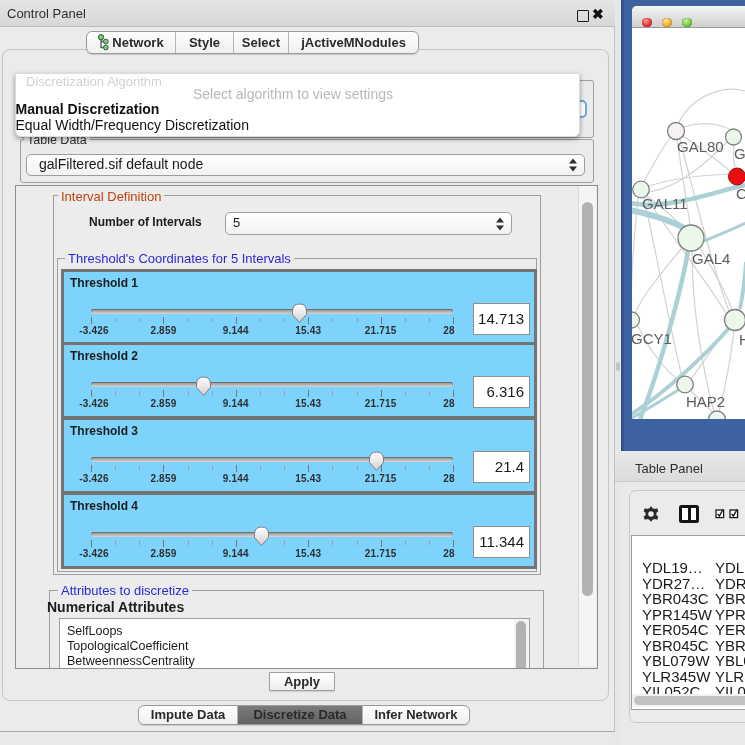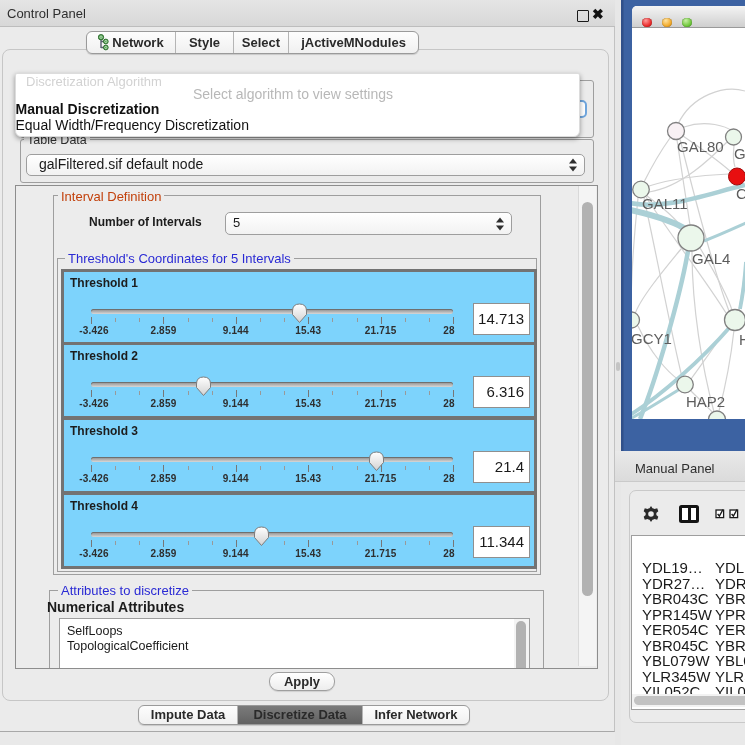--- a/index.html
+++ b/index.html
@@ -38,21 +38,21 @@
 .tickm{position:absolute;top:46px;width:1px;height:4px;background:#999}
 .ticklab{position:absolute;top:53px;width:60px;text-align:center;font-size:10px;font-weight:bold;color:#2e2e2e;letter-spacing:0.2px}
 .thumb{position:absolute;top:30px}
 .vbox{position:absolute;left:409px;top:31px;width:50px;height:30px;border:1px solid #8f8f8f;background:#fff;font-size:15px;color:#1a1a1a;text-align:right;padding-right:5px;line-height:30px}
 
 #numlist{position:absolute;left:43px;top:432px;width:469px;height:60px;background:#fff;border:1px solid #9e9e9e;font-size:12.5px;color:#1a1a1a;padding-top:5px}
 #numlist div{padding-left:7px;height:15px;line-height:15px}
 #listsb{position:absolute;left:498px;top:433px;width:15px;height:60px;background:#f4f4f4}
 #listsb .th{position:absolute;left:2px;top:2px;width:10px;height:58px;border-radius:5px;background:#b2b2b2}
 
-#apply{position:absolute;left:269px;top:672px;width:64px;height:17px;border:1px solid #9f9f9f;border-radius:9px;background:linear-gradient(#ffffff,#ededed);font-size:13px;font-weight:bold;color:#2a2a2a;text-align:center;line-height:17px;box-shadow:0 1px 1px rgba(0,0,0,0.12)}
+#apply{position:absolute;left:269px;top:672px;width:64px;height:17px;border:1px solid #9f9f9f;border-radius:1px;background:linear-gradient(#ffffff,#ededed);font-size:13px;font-weight:bold;color:#2a2a2a;text-align:center;line-height:17px;box-shadow:0 1px 1px rgba(0,0,0,0.12)}
 
 #popup{position:absolute;left:15px;top:73px;width:563px;height:62px;background:#fff;border-radius:2px 2px 6px 6px;box-shadow:0 2px 5px rgba(0,0,0,0.38);border:1px solid #dcdcdc}
 
 #splitter{position:absolute;left:615px;top:0;width:6px;height:745px;background:#e7e7e7}
 
 #bluebg{position:absolute;left:621px;top:0;width:124px;height:451px;background:linear-gradient(to right,#30508a 0,#30508a 2px,#3c62a2 3px)}
 #netwin{position:absolute;left:632px;top:6px;width:113px;height:413px;background:#fff;border-top-left-radius:5px;overflow:hidden}
 .light{position:absolute;top:11.6px;width:9.8px;height:9.8px;border-radius:50%;box-shadow:0 0 0 0.6px rgba(60,60,60,0.45)}
 #tphead{position:absolute;left:615px;top:451px;width:130px;height:30px;background:linear-gradient(#e9e9e9,#dbdbdb);border-bottom:1px solid #cacaca}
 #tphead .t{position:absolute;left:20px;top:10px;font-size:13px;color:#2e2e2e}
@@ -242,20 +242,21 @@
         <path d="M2.5,9 Q2.5,2 9.5,2 Q16.5,2 16.5,9 L16.5,12.5 L9.5,20.5 L2.5,12.5 Z" fill="url(#tg306)" stroke="#7d7d7d" stroke-width="1"></path>
       </svg>
       <div class="vbox">11.344</div>
     </div>
   <div style="position:absolute;left:33px;top:404px;width:493px;height:90px;border:1px solid #9e9e9e"></div>
   <div class="glabel bluetext" style="left:42px;top:397px;background:#ececec">Attributes to discretize</div>
   <div style="position:absolute;left:31px;top:413px;font-size:14px;font-weight:bold;color:#1c1c1c">Numerical Attributes</div>
   <div id="numlist">
       <div>SelfLoops</div>
       <div>TopologicalCoefficient</div>
+      <div>BetweennessCentrality</div>
     </div>
   <div id="listsb">
       <div class="th"></div>
     </div>
 </div>
 <div id="mainsb">
     <div class="th"></div>
   </div>
 <div id="apply">Apply</div>
 
@@ -335,21 +336,21 @@
     <text x="45" y="125" font-size="15" fill="#5d5d5d">GAL80</text>
     <text x="102" y="132" font-size="15" fill="#5d5d5d">GA</text>
     <text x="104" y="172" font-size="15" fill="#5d5d5d">C</text>
     <text x="10" y="182" font-size="15" fill="#5d5d5d">GAL11</text>
     <text x="60" y="237" font-size="15" fill="#5d5d5d">GAL4</text>
     <text x="-1" y="317" font-size="15" fill="#5d5d5d">GCY1</text>
     <text x="107" y="318" font-size="15" fill="#5d5d5d">H</text>
     <text x="54" y="380" font-size="15" fill="#5d5d5d">HAP2</text>
   </svg>
 <div id="tphead">
-    <div class="t">Manual Panel</div>
+    <div class="t">Table Panel</div>
   </div>
 <div id="tpanel"></div>
 
 <svg class="abs" style="left:643px;top:506px" width="16" height="16" viewBox="0 0 16 16">
     <path d="M8,0 L9.5,2.2 A6,6 0 0 1 11.5,3 L14.2,2.2 L15.3,5.2 L13.3,7 A6,6 0 0 1 13.3,9 L15.3,10.8 L14.2,13.8 L11.5,13 A6,6 0 0 1 9.5,13.8 L8,16 L6.5,13.8 A6,6 0 0 1 4.5,13 L1.8,13.8 L0.7,10.8 L2.7,9 A6,6 0 0 1 2.7,7 L0.7,5.2 L1.8,2.2 L4.5,3 A6,6 0 0 1 6.5,2.2 Z M8,5.2 A2.8,2.8 0 1 0 8,10.8 A2.8,2.8 0 1 0 8,5.2" fill="#2a2a2a" fill-rule="evenodd"></path>
   </svg>
 <div class="abs" style="left:679px;top:505px;width:14px;height:12px;border:3px solid #141414;border-radius:2.5px;background:#fff"></div>
 <div class="abs" style="left:687.8px;top:508px;width:2.8px;height:12px;background:#141414"></div>
 <svg class="abs" style="left:715px;top:505px" width="24" height="14" viewBox="0 0 24 14">
     <rect x="1" y="5" width="7.6" height="7.6" fill="#fff" stroke="#1a1a1a" stroke-width="1.3"></rect>

